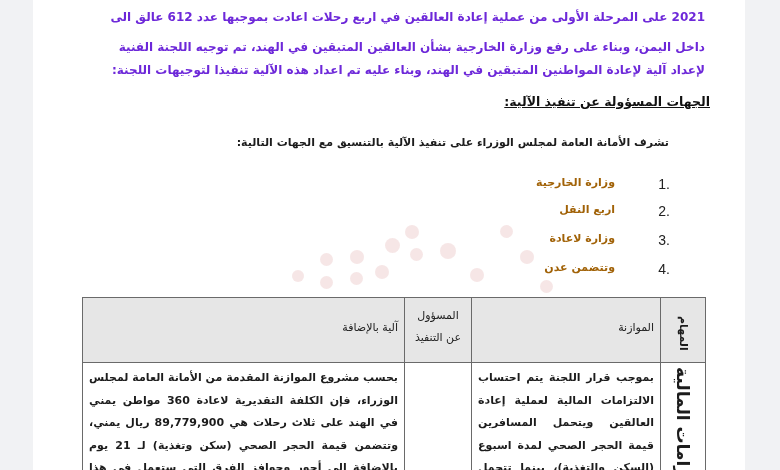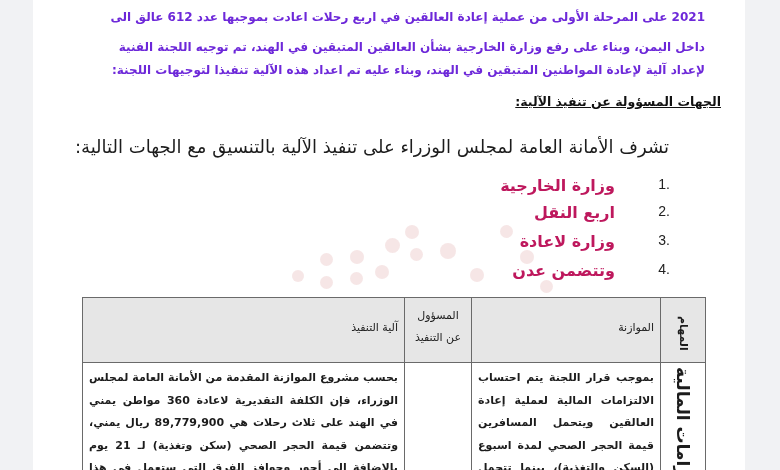--- a/index.html
+++ b/index.html
@@ -11,31 +11,31 @@
   }
   .page {
     position:absolute; left:33px; top:0; width:712px; height:470px;
     background:#ffffff;
   }
   .watermark { position:absolute; left:0; top:0; width:780px; height:470px; pointer-events:none; }
   .dot { position:absolute; border-radius:50%; background:#f3dede; opacity:0.75; }
   .para-line { position:absolute; right:75px; direction:rtl; white-space:nowrap;
     font-size:12px; font-weight:bold; color:#6d28d9; }
   .heading {
-    position:absolute; top:94px; right:59px; direction:rtl;
+    position:absolute; top:94px; right:70px; direction:rtl;
     font-size:12.5px; font-weight:bold; text-decoration:underline; color:#111;
   }
   .intro {
     position:absolute; top:136px; right:111px; direction:rtl;
-    font-size:18px; font-weight:normal; color:#1c1c1c;
+    font-size:11px; font-weight:bold; color:#1c1c1c;
   }
   .list { position:absolute; right:110px; width:260px; }
   .list-item { position:absolute; right:0; height:20px; width:260px; direction:rtl; }
   .list-num { position:absolute; right:0; font-size:14px; color:#222; font-family:"Liberation Sans", sans-serif; direction:ltr; }
-  .list-label { position:absolute; right:55px; font-size:16px; font-weight:bold; color:#be185d; white-space:nowrap; }
+  .list-label { position:absolute; right:55px; font-size:11px; font-weight:bold; color:#a16207; white-space:nowrap; }
   table.grid {
     position:absolute; left:82px; top:297px; width:624px;
     border-collapse:collapse; direction:rtl;
   }
   table.grid td, table.grid th {
     border:1.5px solid #6a6a6a; vertical-align:top; padding:0;
   }
   table.grid th { background:#e6e6e6; height:58px; font-weight:normal; font-size:11px; color:#222; }
   .th-inner { display:flex; align-items:center; height:58px; padding:0 6px; }
   .cell { font-size:11px; font-weight:bold; color:#1c1c1c; line-height:22.5px; padding:4px 6px 0 6px; text-align:justify; text-align-last:justify; height:110px; overflow:hidden; }
@@ -108,21 +108,21 @@
         <span>الموازنة</span>
       </div>
     </th>
     <th style="width:66px;">
       <div class="th-inner" style="justify-content:center;line-height:22px;">
         <span>المسؤول عن التنفيذ</span>
       </div>
     </th>
     <th>
       <div class="th-inner" style="justify-content:flex-start;">
-        <span>آلية التنفيذ</span>
+        <span>آلية بالإضافة</span>
       </div>
     </th>
   </tr>
   <tr>
     <td style="text-align:center;">
       <div style="height:114px;overflow:hidden;display:flex;justify-content:center;padding-top:4px;">
         <span class="vert" style="font-size:17px;">الالتزامات المالية</span>
       </div>
     </td>
     <td>

